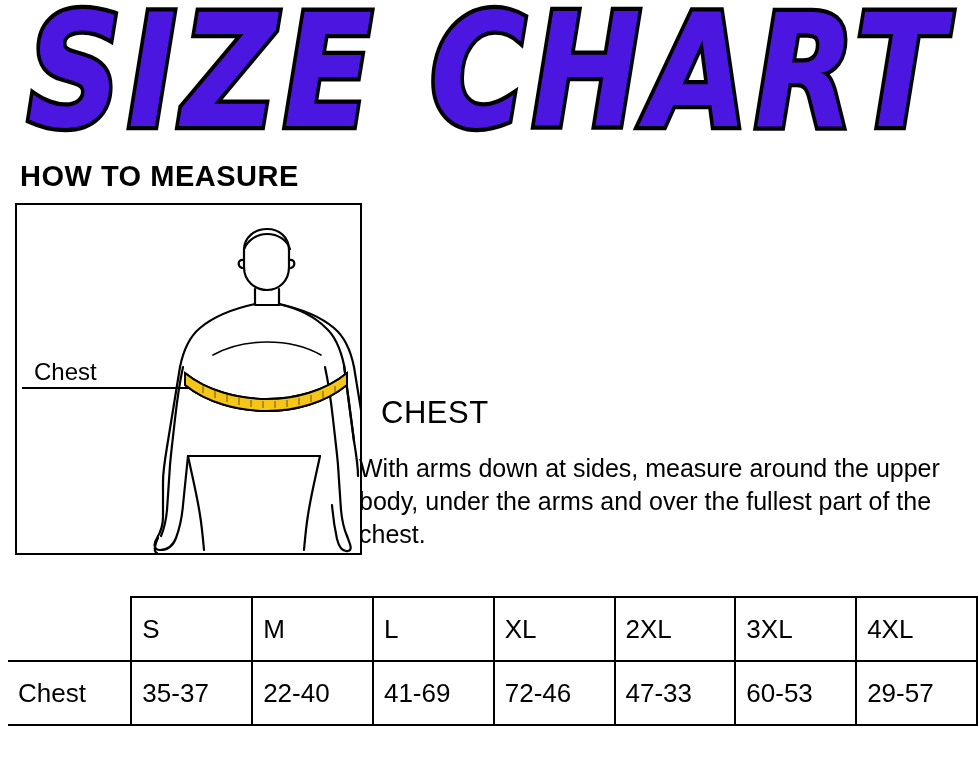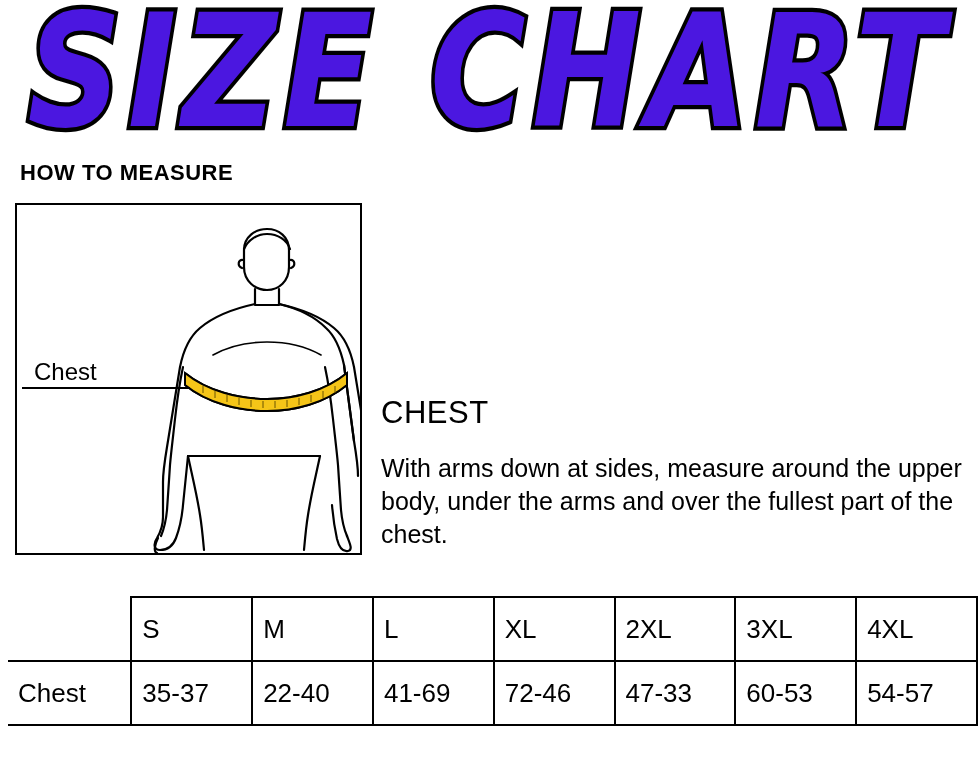--- a/index.html
+++ b/index.html
@@ -40,21 +40,21 @@
     transform-origin: 50% 40%;
   }
 
   
   .how-title {
     position: absolute;
     left: 20px;
     top: 160px;
     font-family: "Liberation Sans", sans-serif;
     font-weight: bold;
-    font-size: 22px;
+    font-size: 29px;
     letter-spacing: 0.5px;
   }
 
   
   .figure-box {
     position: absolute;
     left: 15px;
     top: 203px;
     width: 347px;
     height: 352px;
@@ -79,21 +79,21 @@
   .desc-title {
     position: absolute;
     left: 381px;
     top: 395px;
     font-family: "Liberation Sans", sans-serif;
     font-size: 31px;
     letter-spacing: 0.5px;
   }
   .desc-body {
     position: absolute;
-    left: 381px;
+    left: 359px;
     top: 452px;
     width: 590px;
     font-family: "Liberation Sans", sans-serif;
     font-size: 25px;
     line-height: 33px;
   }
 
   
   .size-table {
     position: absolute;
@@ -216,16 +216,16 @@
       <td class="col">4XL</td>
     </tr>
     <tr>
       <td class="rowhead">Chest</td>
       <td class="col">35-37</td>
       <td class="col">22-40</td>
       <td class="col">41-69</td>
       <td class="col">72-46</td>
       <td class="col">47-33</td>
       <td class="col">60-53</td>
-      <td class="col">54-57</td>
+      <td class="col">29-57</td>
     </tr>
   </tbody>
 </table>
 
 </body></html>

